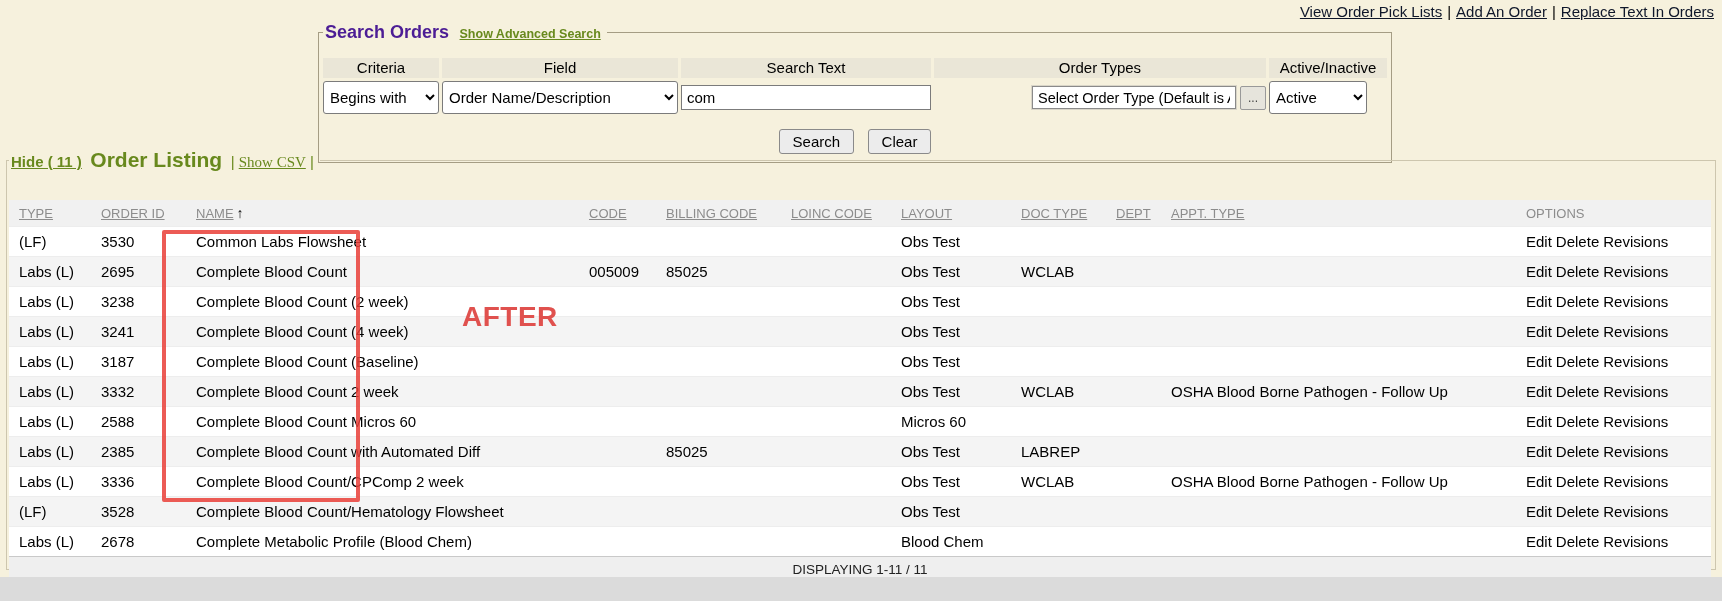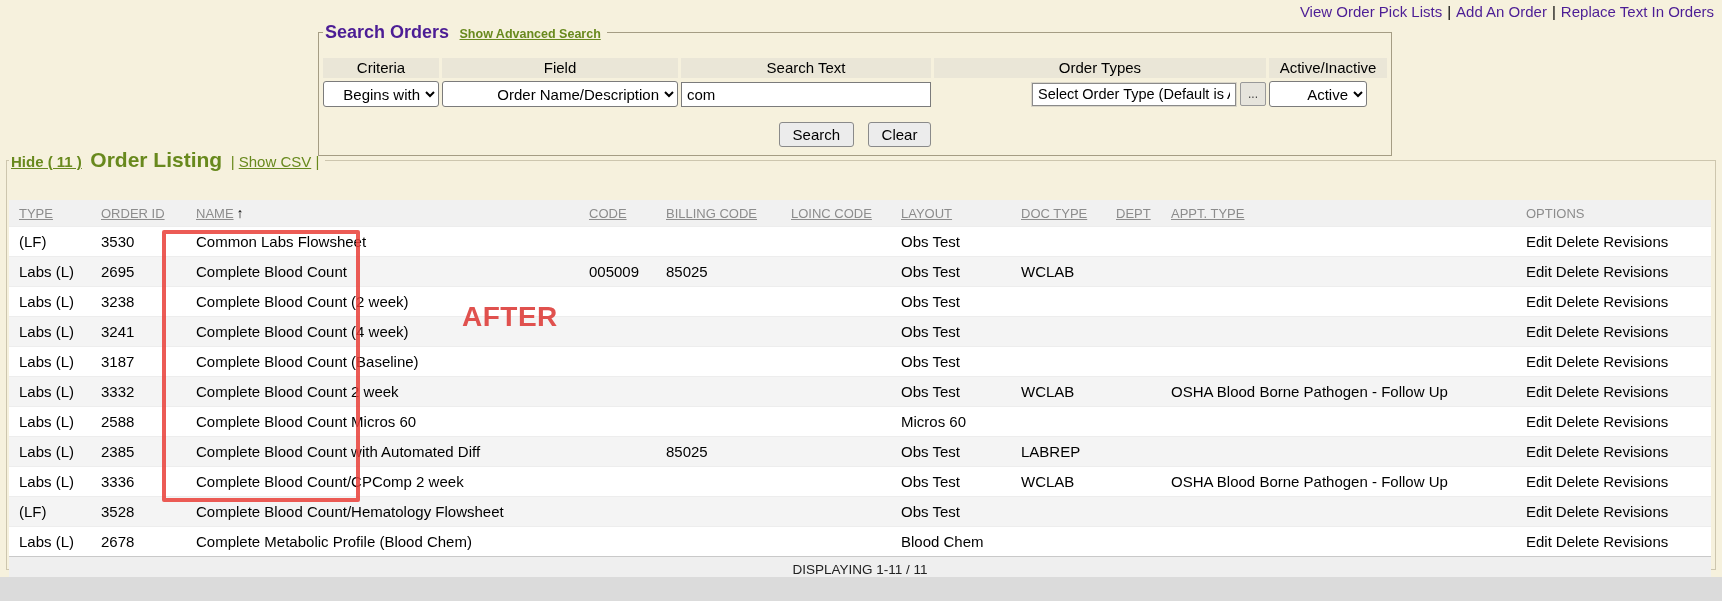--- a/index.html
+++ b/index.html
@@ -2,48 +2,48 @@
 <html><head>
 <meta charset="utf-8">
 <style>
   * { box-sizing: border-box; margin: 0; padding: 0; }
   html,body { width:1722px; height:601px; }
   body { font-family:"Liberation Sans", sans-serif; background:#f6f1dd; }
   .page { position:relative; width:1722px; height:601px; background:#f6f1dd; overflow:hidden; }
 
   
   .top-links { position:absolute; top:3px; right:8px; font-size:15px; color:#000; white-space:nowrap; }
-  .top-links a { color:#4c1d95; cursor:pointer; }
+  .top-links a { color:#0f172a; text-decoration:underline; cursor:pointer; }
   .top-links .sep { margin:0 5px; text-decoration:none; }
 
   
   .search-fieldset { position:absolute; left:318px; top:22px; width:1068px; border:1px solid #a59d84; padding:4px 4px 8px 4px; background:#f6f1dd; }
   .search-fieldset legend { padding:0 6px 0 2px; margin-left:0; white-space:nowrap; }
   .legend-title { font-size:18px; font-weight:bold; color:#4c1d95; }
   .adv-link { font-size:12.5px; font-weight:bold; color:#68891d; text-decoration:underline; cursor:pointer; margin-left:6px; }
   .search-grid { display:grid; grid-template-columns:116px 236px 250px 332px 118px; column-gap:3px; row-gap:3px; margin-top:11px; }
   .sh { background:#eae6d7; text-align:center; font-size:15px; color:#000; padding:1px 0 2px 0; }
   .sc { display:flex; align-items:center; }
-  .sc select { width:100%; height:26px; font-size:15px; font-family:"Liberation Sans",sans-serif; background:#fff; border:1px solid #7b7b7b; border-radius:3px; padding:0 2px;text-align:right; }
+  .sc select { width:100%; height:33px; font-size:15px; font-family:"Liberation Sans",sans-serif; background:#fff; border:1px solid #7b7b7b; border-radius:3px; padding:0 2px; }
   .sc input.search-text { width:100%; height:25px; font-size:15px; font-family:"Liberation Sans",sans-serif; border:1px solid #7b7b7b; padding:1px 5px; background:#fff; }
   .sc.right { justify-content:flex-end; gap:4px; }
   .ot-input { width:204px; height:23px; font-size:14.5px; font-family:"Liberation Sans",sans-serif; border:1px solid #8a8a8a; outline:1px solid #d9d5c8; background:#fff; color:#000; padding:1px 5px; }
   .dots { width:26px; height:24px; font-size:12px; color:#444; background:#e6e4dc; border:1px solid #999; border-radius:2px; cursor:pointer; }
   .c5 select { width:98px; }
   .search-buttons { margin-top:15px; text-align:center; }
   .btn { font-size:15px; font-family:"Liberation Sans",sans-serif; color:#000; background:#ececec; border:1px solid #8a8a8a; border-radius:3px; padding:3px 13px; cursor:pointer; }
   .btn + .btn { margin-left:9px; }
 
   
   .listing-fieldset { position:absolute; left:6px; top:148px; width:1710px; height:422px; border:1px solid #cdc6ae; padding:2px 2px 4px 2px; }
   .listing-legend { padding:0 6px 0 2px; white-space:nowrap; }
   .hide-link { font-size:15px; font-weight:bold; color:#68891d; text-decoration:underline; cursor:pointer; }
   .listing-title { font-size:21px; font-weight:bold; color:#68891d; margin:0 4px; }
   .csv-wrap { font-size:15px; color:#68891d; }
-  .csv-link { text-decoration:underline; cursor:pointer; color:#68891d; }
+  .csv-link { text-decoration:underline; cursor:pointer; color:#68891d;font-family:Liberation Serif, serif; }
 
   table.orders-table { width:1702px; border-collapse:collapse; background:#fff; table-layout:fixed;margin-top:26px; }
   .orders-table thead th { background:#f1f1f1; color:#8c8c8c; font-size:13px; font-weight:normal; text-align:left; padding:5px 0 5px 10px; height:24px; white-space:nowrap; overflow:hidden; }
   .orders-table thead th .h-sort { text-decoration:underline; cursor:pointer; }
   .sort-icon { color:#000; font-weight:bold; font-size:14px; margin-left:3px; text-decoration:none; display:inline-block; }
   .orders-table tbody td { font-size:15px; color:#000; padding:0 0 0 10px; height:30px; white-space:nowrap; overflow:hidden; }
   .orders-table tbody tr:nth-child(even) { background:#f4f4f4; }
   .orders-table tbody tr { border-top:1px solid #ededed; }
   .opt-link { margin-right:4px; cursor:pointer; }
   .orders-table tfoot td { text-align:center; font-size:13.5px; color:#222; background:#efefef; border-top:1px solid #c9c9c9; border-bottom:4px solid #0369a1; height:27px; }

